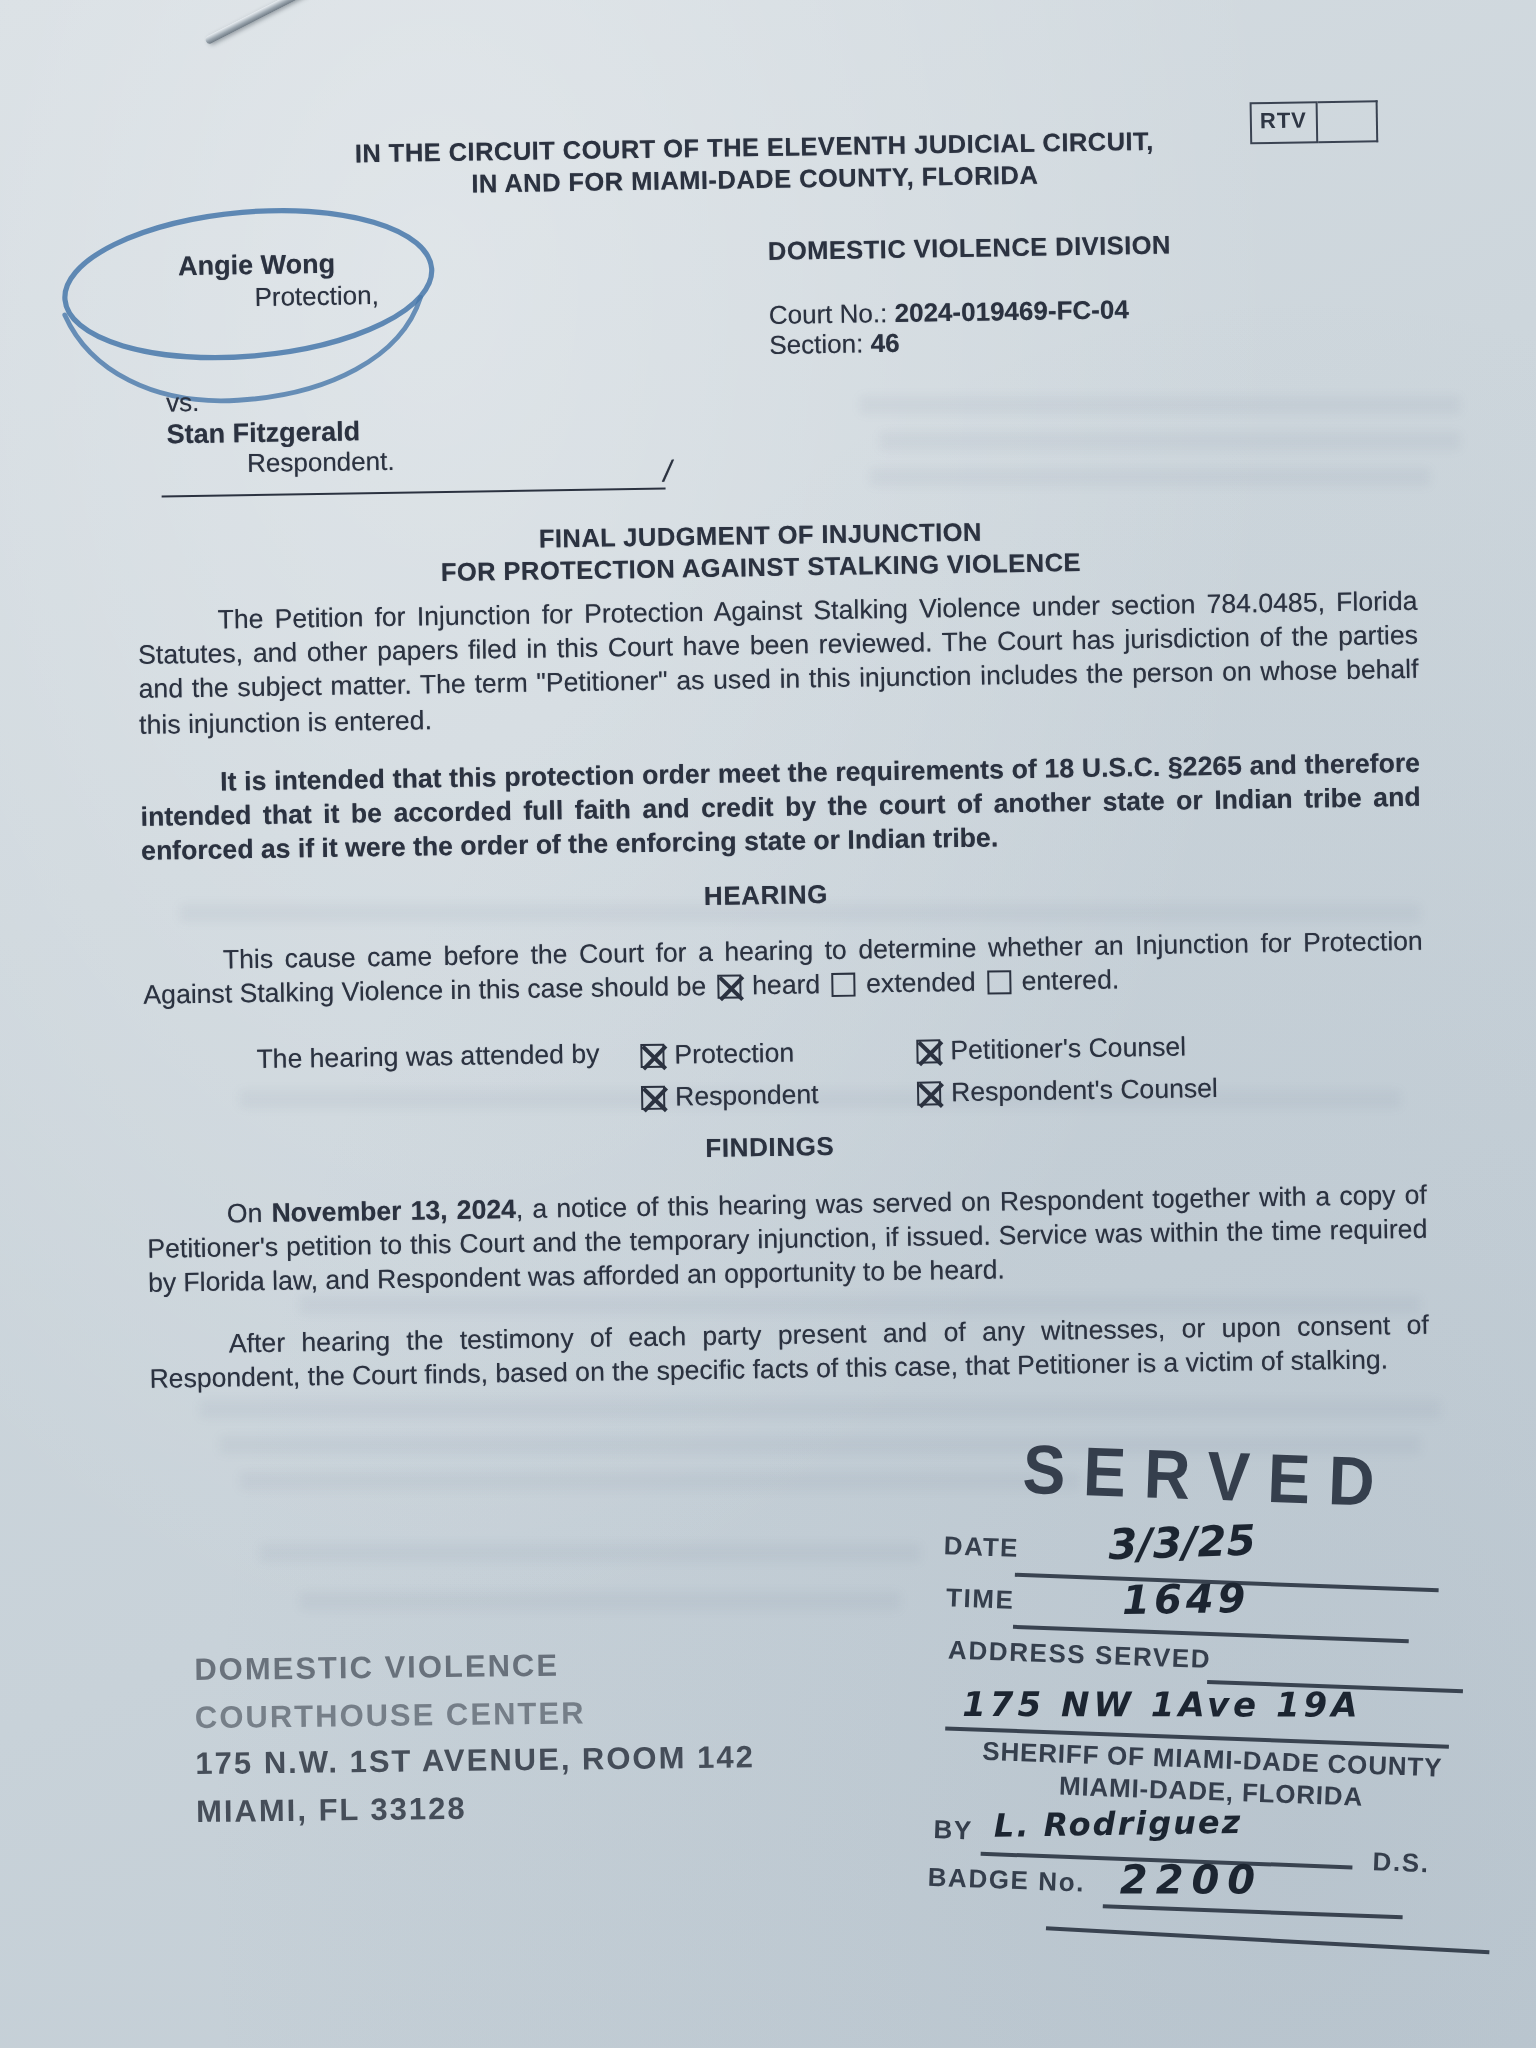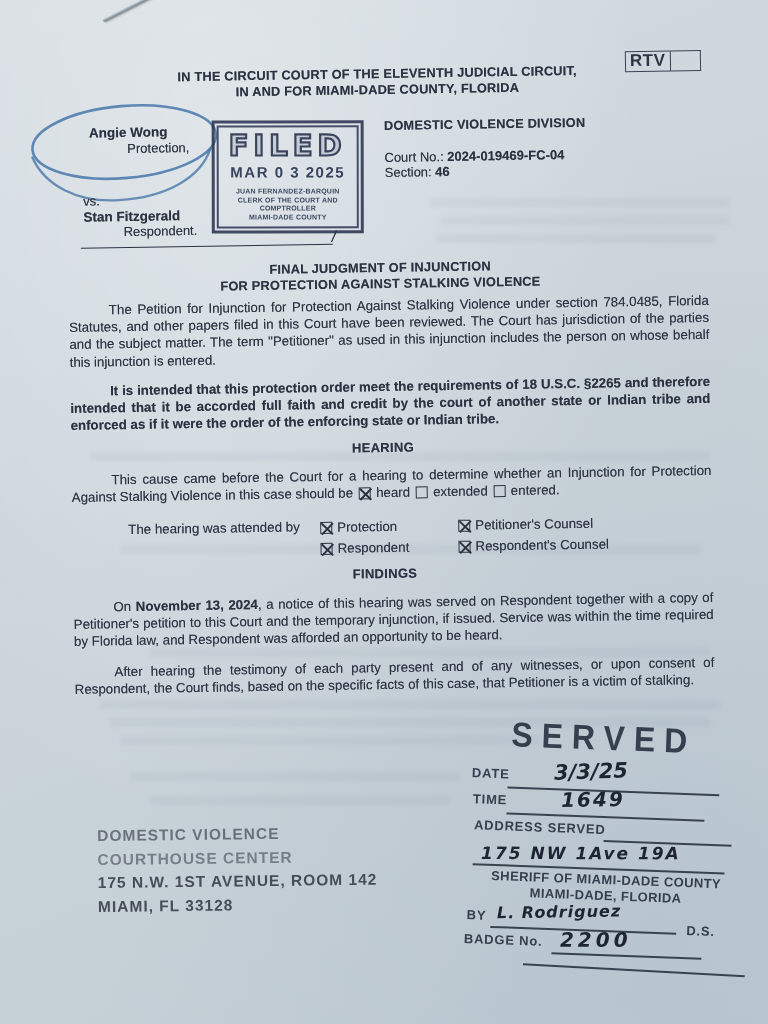--- a/index.html
+++ b/index.html
@@ -23,21 +23,21 @@
 
   
   .staple{
     position:absolute; left:100px; top:6px; width:56px; height:4px;
     background:linear-gradient(180deg,#e8edf1,#9aa5ae 55%,#6f7a84);
     border-radius:2px; transform:rotate(-27deg); box-shadow:1px 1px 2px rgba(60,70,80,.45);
   }
 
   
   .rtv{ left:632px; top:55px; display:flex; }
-  .rtv .cell1{ border:1.5px solid #3a4352; padding:0 4px; font-size:17px; font-weight:bold; letter-spacing:.5px; color:#2e3644; line-height:18px;}
+  .rtv .cell1{ border:1.5px solid #3a4352; padding:0 4px; font-size:11px; font-weight:bold; letter-spacing:.5px; color:#2e3644; line-height:18px;}
   .rtv .cell2{ border:1.5px solid #3a4352; border-left:none; width:30px; height:21px; }
 
   .court-head{ left:0; right:0; top:66px; text-align:center; font-size:12.8px; font-weight:bold; line-height:16px; letter-spacing:.2px; }
 
   
   .pet-name{ left:95px; top:121px; font-size:13.5px; font-weight:bold; }
   .pet-role{ left:133px; top:137px; font-size:13px; }
   .vs{ left:88px; top:189px; font-size:13px; }
   .res-name{ left:88px; top:205px; font-size:13.5px; font-weight:bold; }
   .res-role{ left:128px; top:220px; font-size:13px; }
@@ -141,33 +141,20 @@
     </svg>
 
     <div class="abs pet-name ink">Angie Wong</div>
     <div class="abs pet-role ink">Protection,</div>
     <div class="abs vs ink">vs.</div>
     <div class="abs res-name ink">Stan Fitzgerald</div>
     <div class="abs res-role ink">Respondent.</div>
     <div class="abs party-line"></div>
     <div class="abs party-slash ink">/</div>
 
-    <div class="abs filed">
-      <div class="filed-outer">
-        <div class="filed-inner">
-          <div class="filed-word">FILED</div>
-          <div class="filed-date">MAR 0 3 2025</div>
-          <div class="filed-clerk">
-            <div>JUAN FERNANDEZ-BARQUIN</div>
-            <div>CLERK OF THE COURT AND COMPTROLLER</div>
-            <div>MIAMI-DADE COUNTY</div>
-          </div>
-        </div>
-      </div>
-    </div>
 
     <div class="abs division ink">DOMESTIC VIOLENCE DIVISION</div>
     <div class="abs case-line ink">
       <span>Court No.:</span>
       <span class="b">2024-019469-FC-04</span>
     </div>
     <div class="abs section-line ink">
       <span>Section:</span>
       <span class="b">46</span>
     </div>

